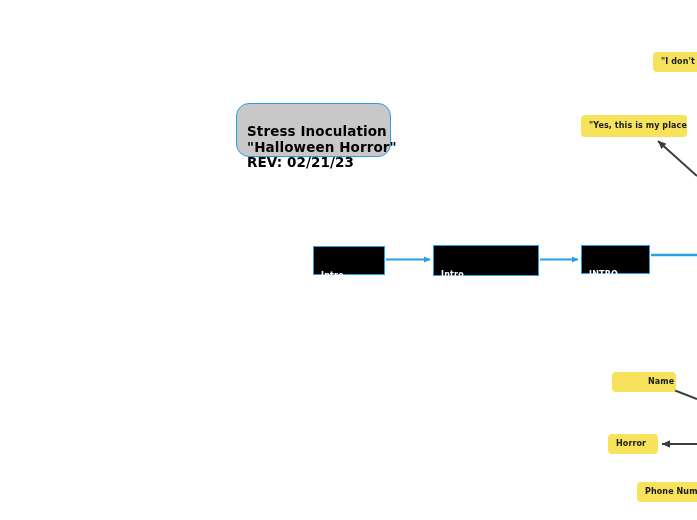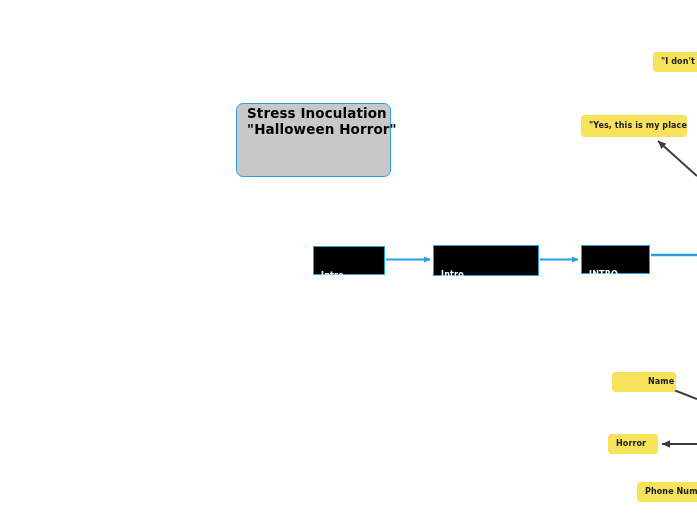--- a/index.html
+++ b/index.html
@@ -23,26 +23,26 @@
     height: 520px;
     pointer-events: none;
   }
 
   
   .title-card {
     position: absolute;
     left: 236px;
     top: 103px;
     width: 155px;
-    height: 74px;
+    height: 54px;
     box-sizing: border-box;
     background: #c8c8c8;
     border: 1.5px solid #2a9fe0;
-    border-radius: 7px;
-    padding: 2px 0 0 10px;
+    border-radius: 13px;
+    padding: 20px 0 0 10px;
     color: #000000;
     font-weight: bold;
     font-size: 13.5px;
     line-height: 15.5px;
     letter-spacing: 0.1px;
   }
   .title-card div { white-space: pre; }
 
   
   .node {
@@ -112,20 +112,21 @@
     <line x1="697" y1="176" x2="658" y2="141" stroke="#3c3c3c" stroke-width="2" marker-end="url(#arrow-dark)"></line>
 
     <line x1="697" y1="399" x2="656" y2="383" stroke="#3c3c3c" stroke-width="2" marker-end="url(#arrow-dark)"></line>
 
     <line x1="697" y1="444" x2="662" y2="444" stroke="#3c3c3c" stroke-width="2" marker-end="url(#arrow-dark)"></line>
   </svg>
 
   <div class="title-card">
     <div>Stress Inoculation</div>
     <div>"Halloween Horror"</div>
+    <div>REV: 02/21/23</div>
   </div>
 
   <div class="node" id="node-intro-squad-car">
     <div>Intro</div>
     <div>In Squad Car</div>
   </div>
 
   <div class="node" id="node-intro-squad-car-house">
     <div>Intro</div>
     <div>In Squad Car at House</div>

